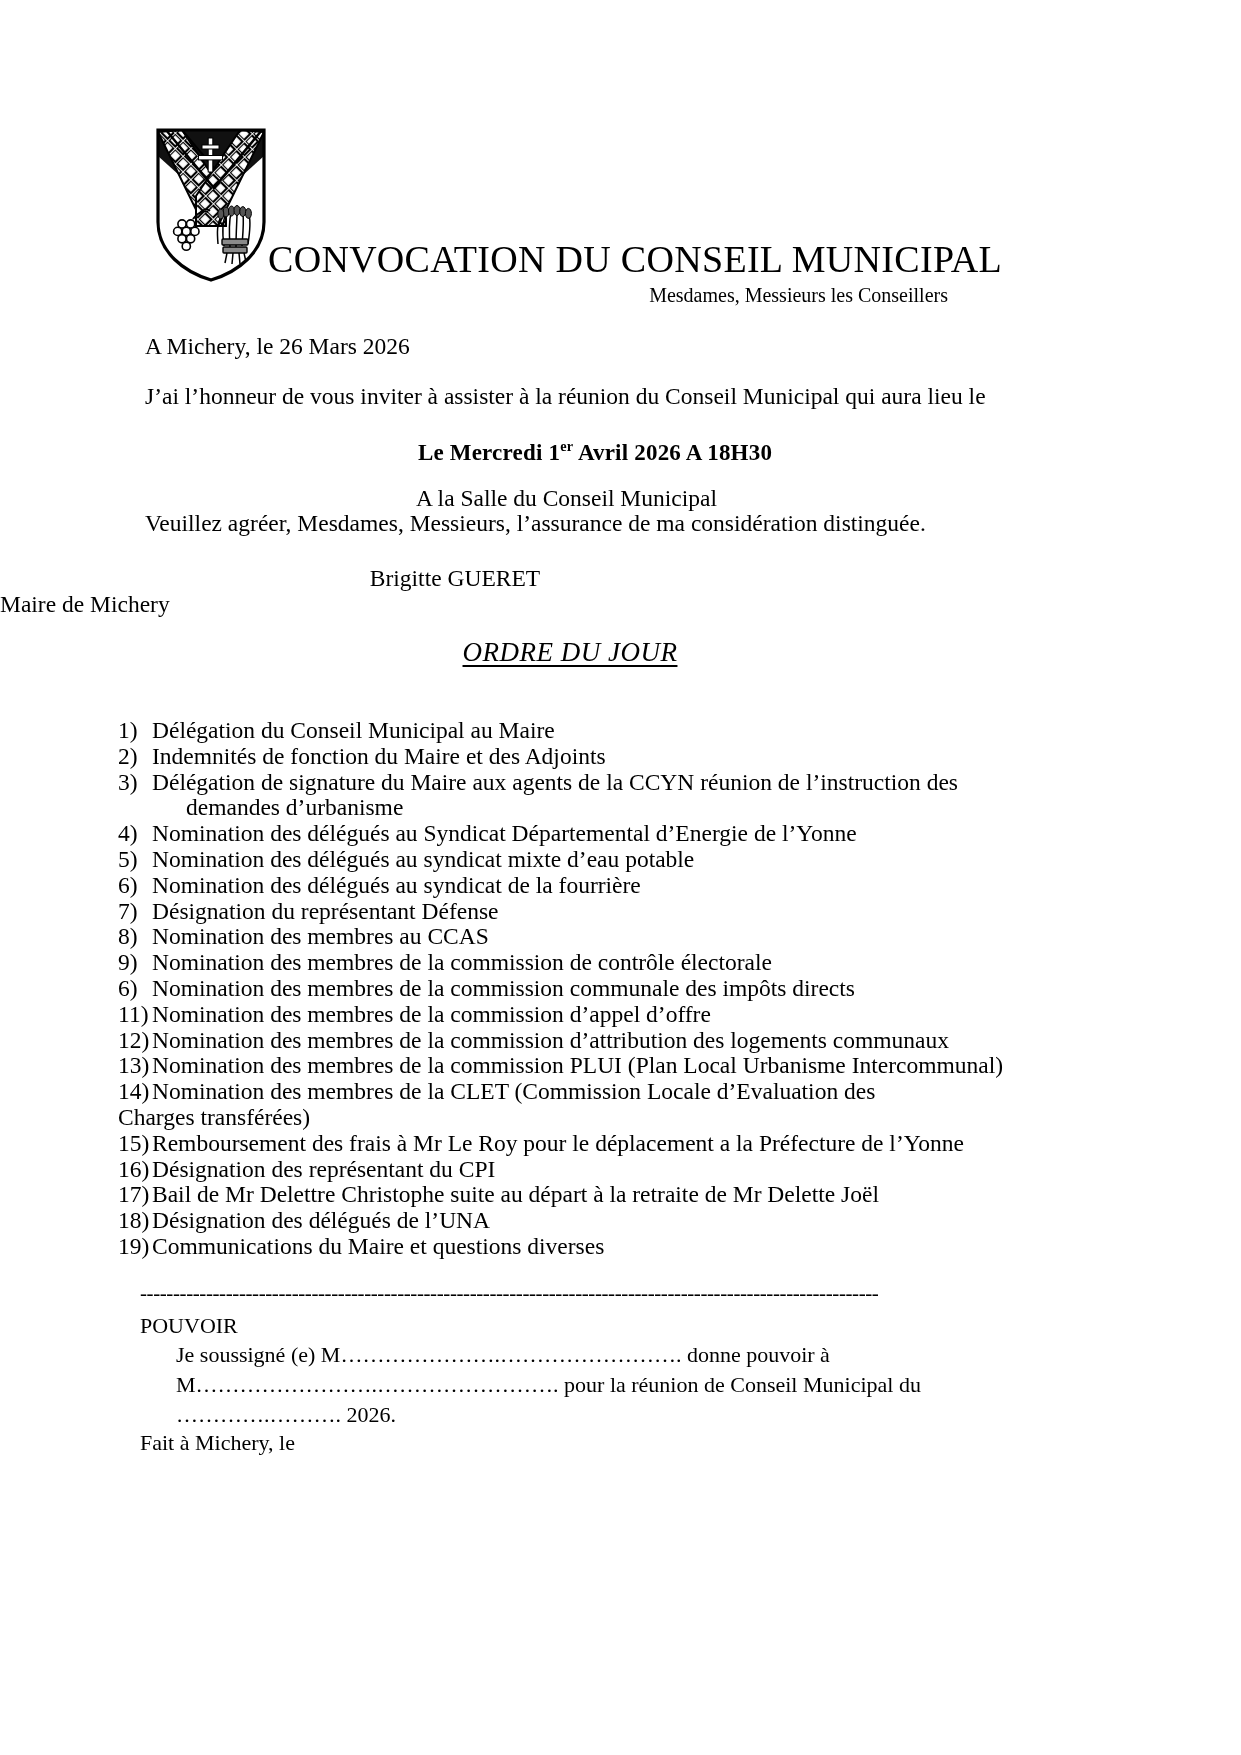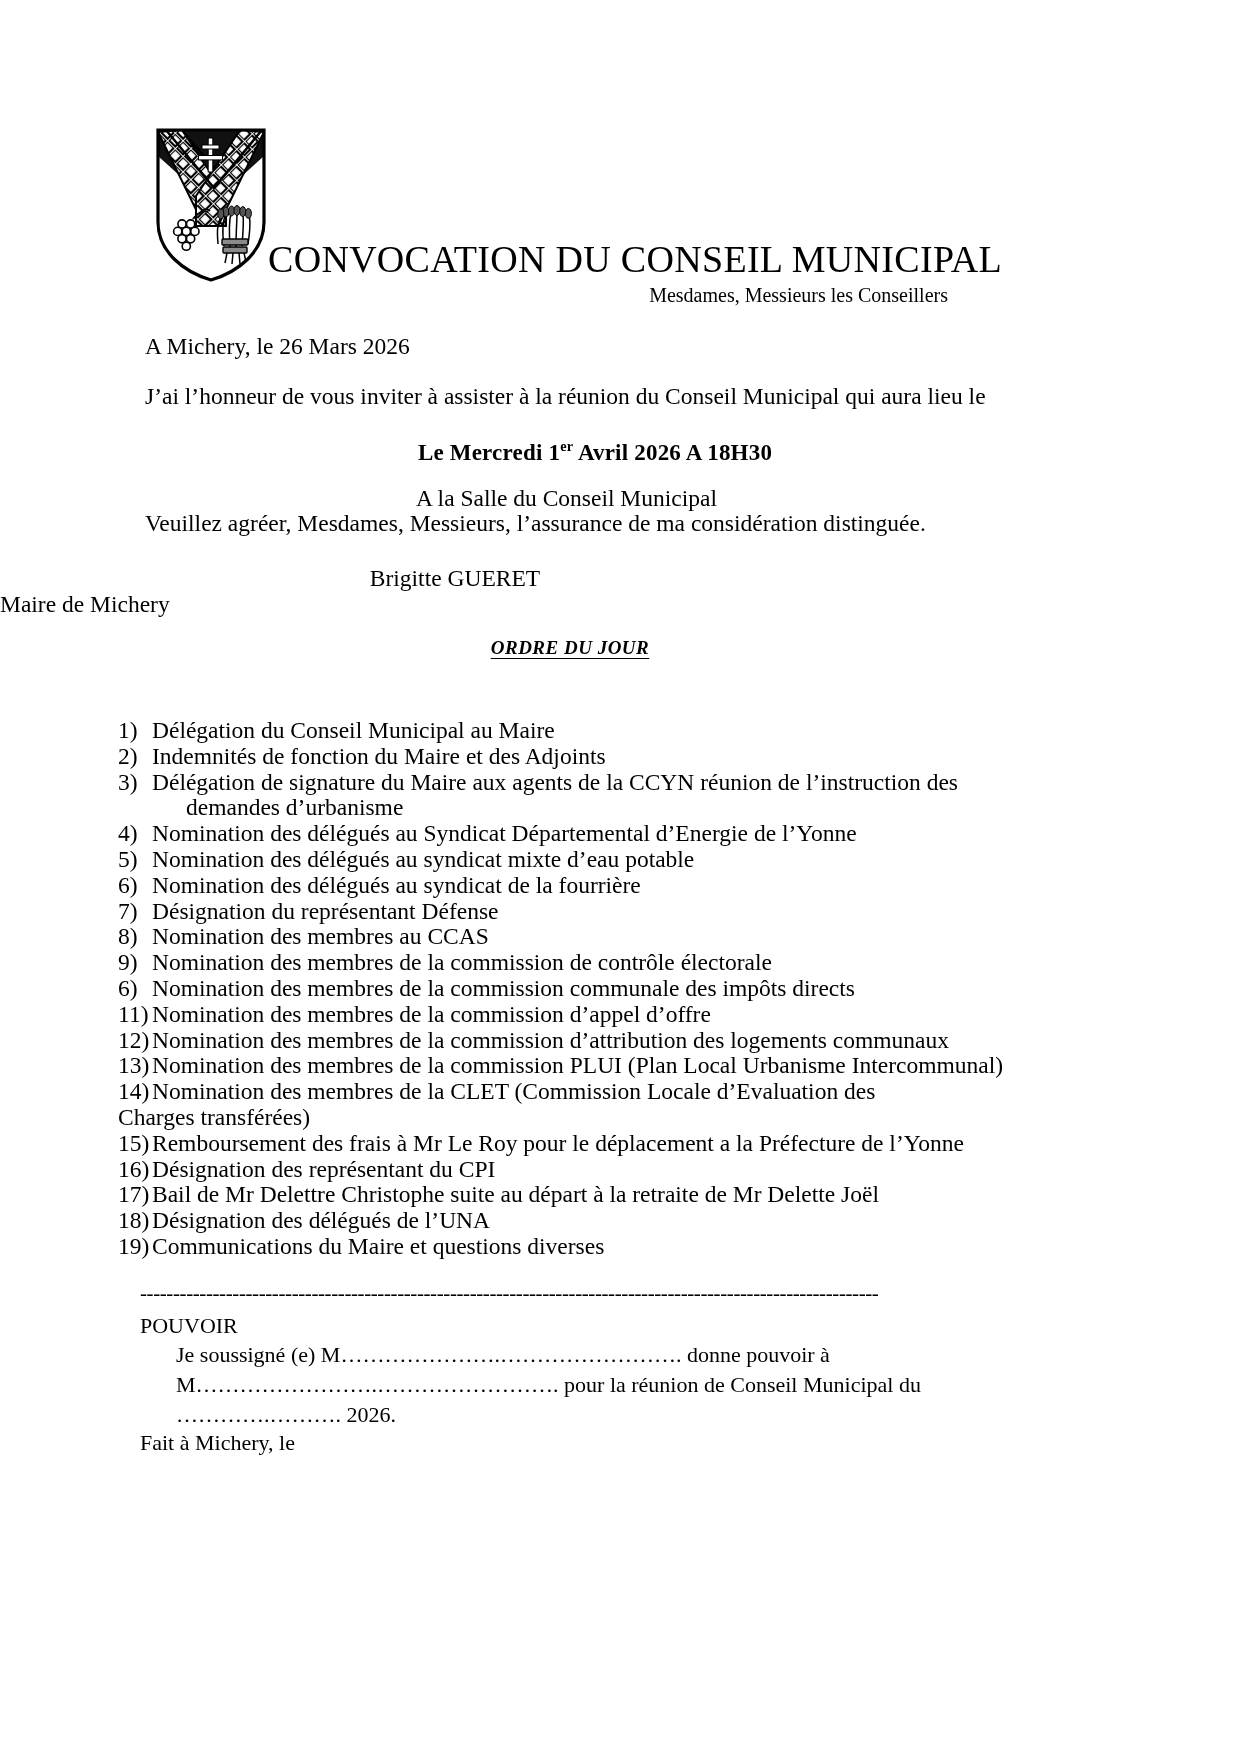--- a/index.html
+++ b/index.html
@@ -90,22 +90,22 @@
 
   .sign-name  { left: 0; top: 563px; width: 910px; text-align: center; }
   .sign-role  { left: 0; top: 589px; width: 910px; text-align: left; }
 
   .agenda-heading {
     position: absolute;
     left: 0;
     top: 637px;
     width: 1140px;
     text-align: center;
-    font-size: 19px;
-    font-weight: bold;
+    font-size: 27px;
+    font-weight: normal;
     font-style: italic;
     text-decoration: underline;
     text-underline-offset: 4px;
     letter-spacing: 0.5px;
   }
 
   
   .agenda {
     position: absolute;
     left: 118px;

